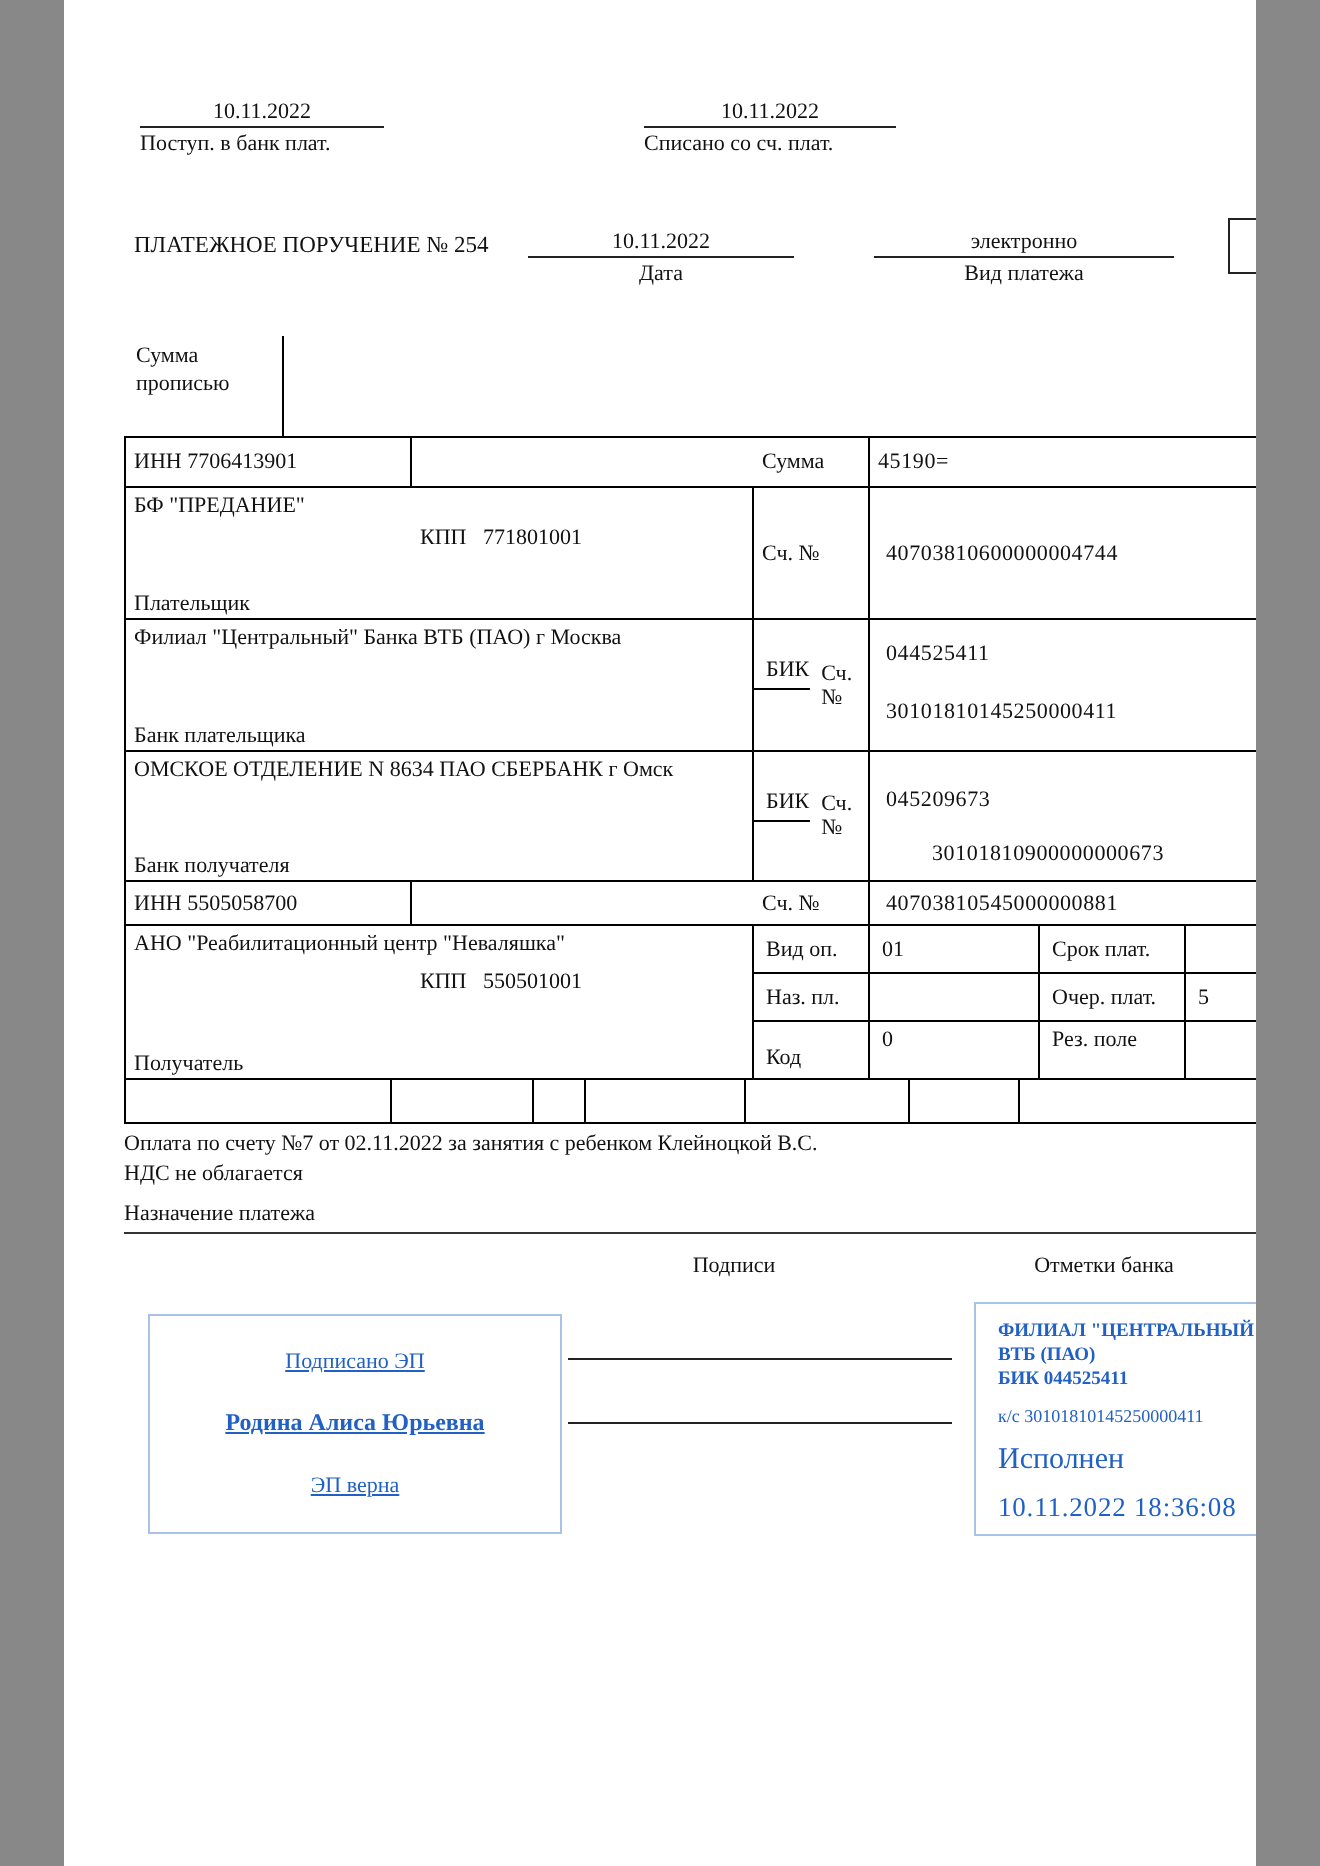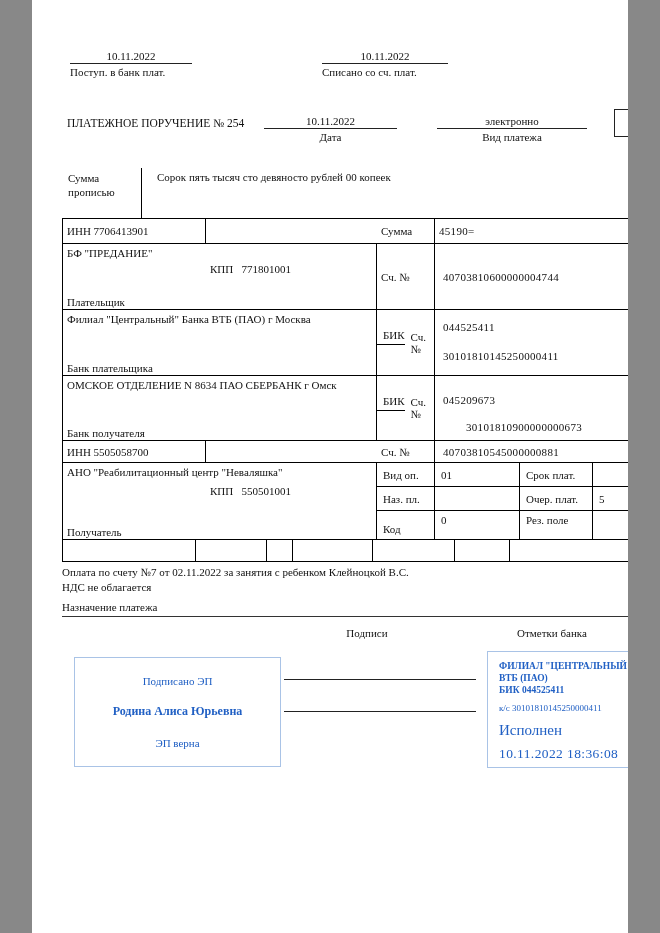--- a/index.html
+++ b/index.html
@@ -70,21 +70,21 @@
   .h5{width:82px;} .h6{width:55px;} .h7{flex:1;}
 
   .purpose-line{line-height:1.35;}
   .purpose-label{border-bottom:1.4px solid #333;padding-bottom:3px;}
 
   
   .sig-stamp{
     border:1px solid var(--stamp-border,#a9c3e6);
     color:var(--stamp-blue,#2160c4);
     display:flex;flex-direction:column;justify-content:space-around;
-    text-align:center;padding:8px 4px;
+    text-align:center;padding:8px 4px;text-decoration:underline;
   }
   .sig-stamp .bold{font-weight:bold;font-size:12px;}
   .sig-line{border-top:1.3px solid #222;}
   .bank-stamp{
     border:1px solid var(--stamp-border,#a9c3e6);
     color:var(--stamp-blue,#2160c4);
     padding:9px 8px 0 11px;line-height:1.25;
   }
   .bank-stamp .s-small{font-size:9.5px;font-weight:bold;}
   .bank-stamp .s-ks{font-size:9px;margin-top:6px;}
@@ -114,21 +114,20 @@
     <div class="ufield-val">электронно</div>
     <div class="ufield-lab">Вид платежа</div>
   </div>
   <div class="abs" style="left:582px;top:109px;width:46px;height:26px;border:1px solid #222;"></div>
 
   <div class="tbl">
 
     <div class="rowA">
       <div class="rowA-lab" style="white-space:pre-line;">Сумма
 прописью</div>
-      <div class="rowA-val">Сорок пять тысяч сто девяносто рублей 00 копеек</div>
     </div>
 
     <div class="bordered">
 
       <div class="trow rowB">
         <div class="cell br w-c1">ИНН 7706413901</div>
         <div class="cell br w-c2 pre">КПП   771801001</div>
         <div class="cell br w-lab">Сумма</div>
         <div class="cell num" style="flex:1;">45190=</div>
       </div>

